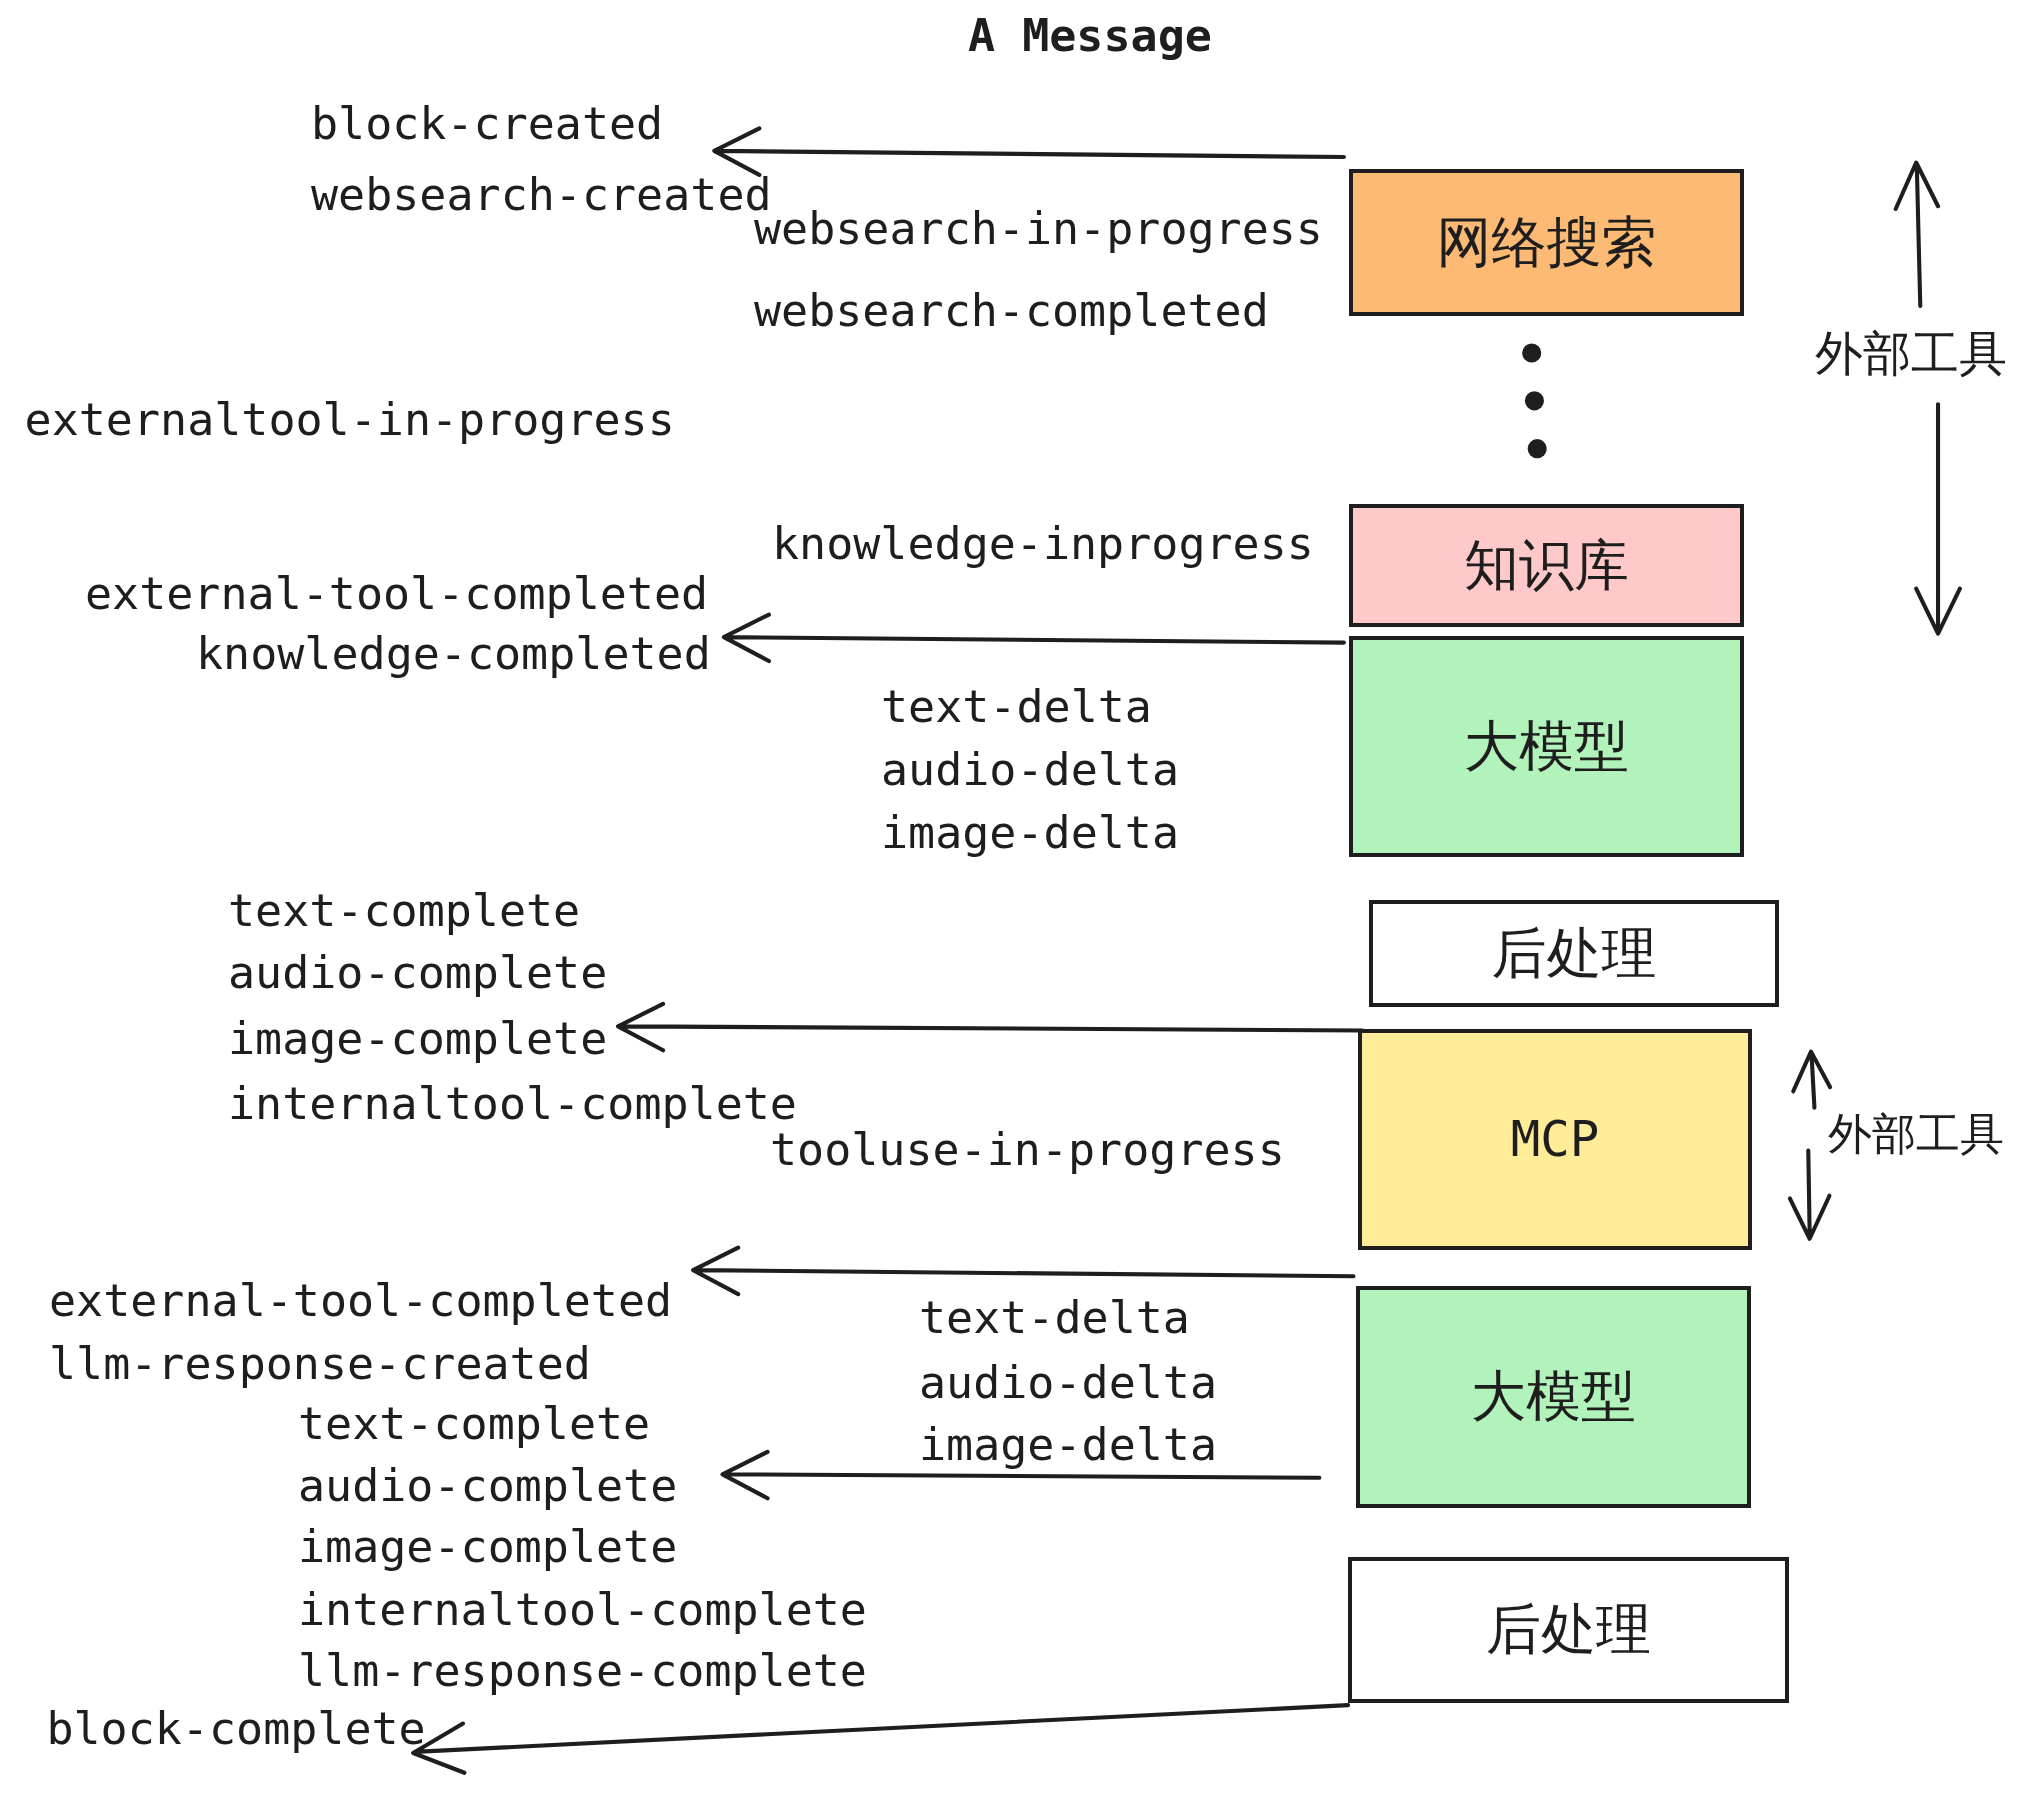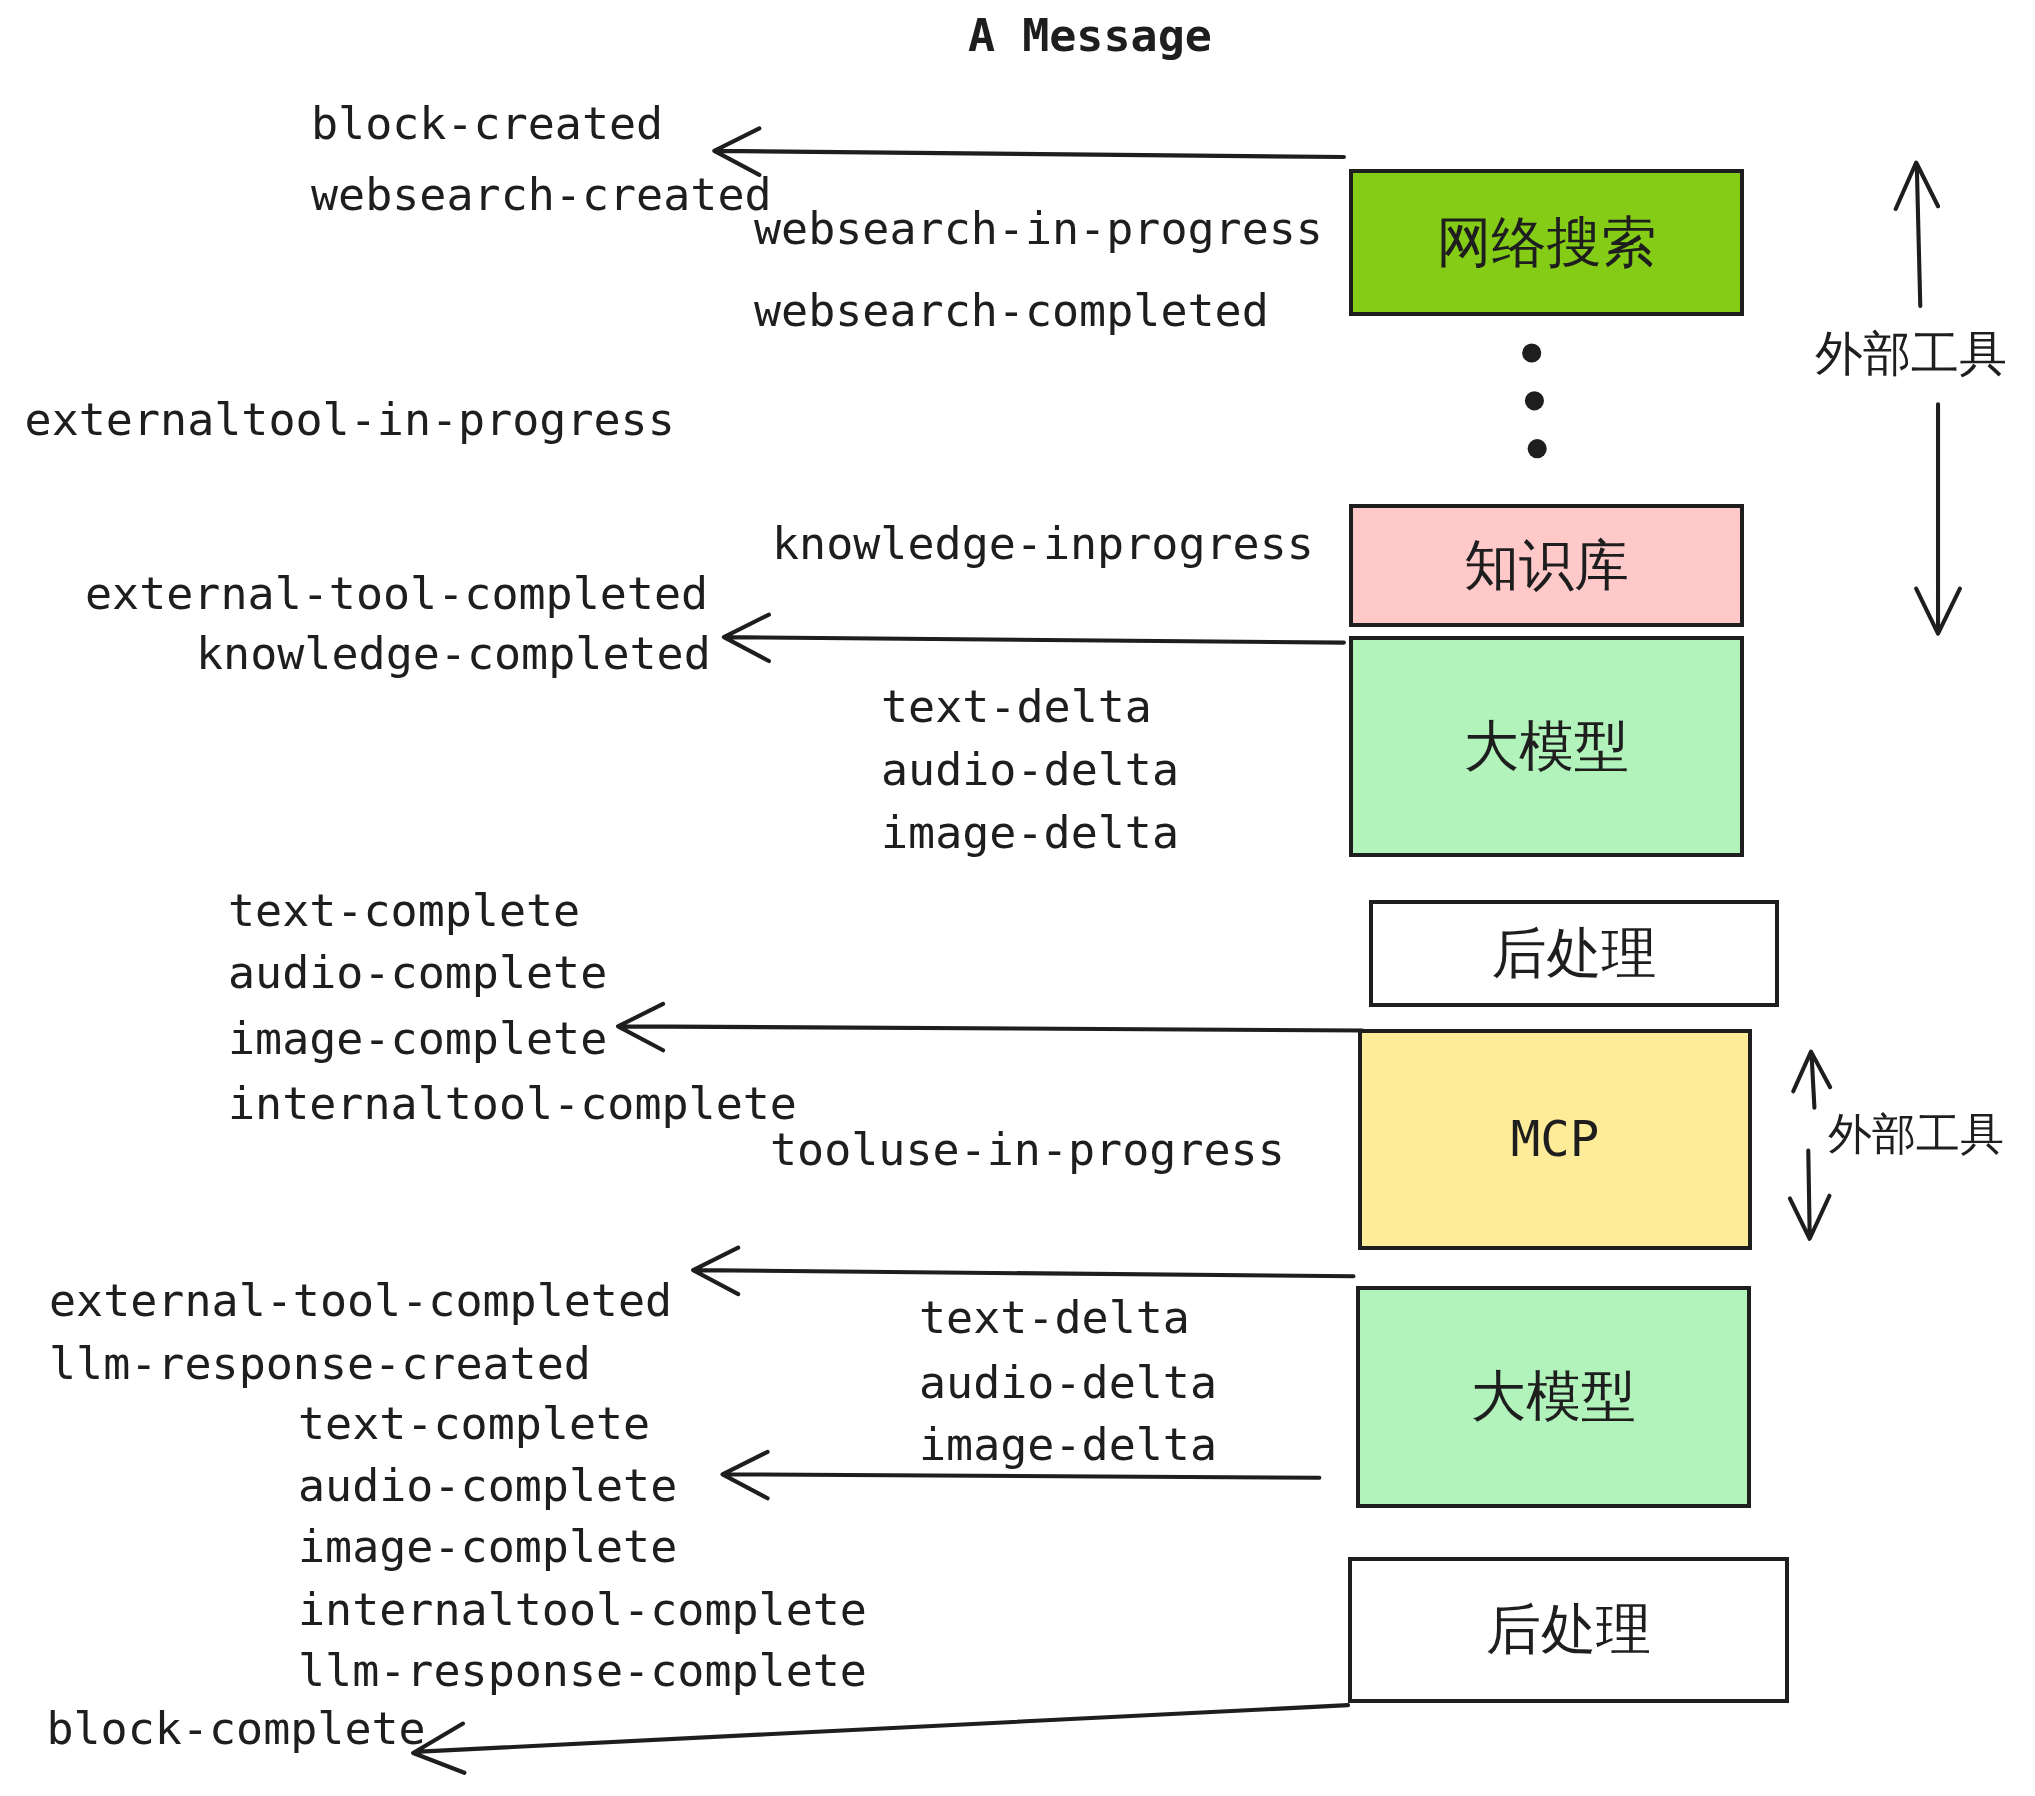--- a/index.html
+++ b/index.html
@@ -80,21 +80,21 @@
   <div class="ev" style="left:919px;top:1421px;">image-delta</div>
 
   <div class="ev" style="left:298px;top:1400px;">text-complete</div>
   <div class="ev" style="left:298px;top:1462px;">audio-complete</div>
   <div class="ev" style="left:298px;top:1523px;">image-complete</div>
   <div class="ev" style="left:298px;top:1586px;">internaltool-complete</div>
   <div class="ev" style="left:298px;top:1647px;">llm-response-complete</div>
 
   <div class="ev" style="left:16.4px;top:1705px;margin-left:30px;">block-complete</div>
 
-  <div class="box cjk" style="left: 1349px; top: 169px; width: 395px; height: 147px; background-color: #84cc16;">
+  <div class="box cjk" style="left: 1349px; top: 169px; width: 395px; height: 147px; background-color: #fdba74;">
     <span>网络搜索</span>
   </div>
 
   <div class="box cjk" style="left: 1349px; top: 504px; width: 395px; height: 123px; background-color: rgb(255, 201, 201);">
     <span>知识库</span>
   </div>
 
   <div class="box cjk" style="left: 1349px; top: 636px; width: 395px; height: 221px; background-color: rgb(178, 242, 187);">
     <span>大模型</span>
   </div>

